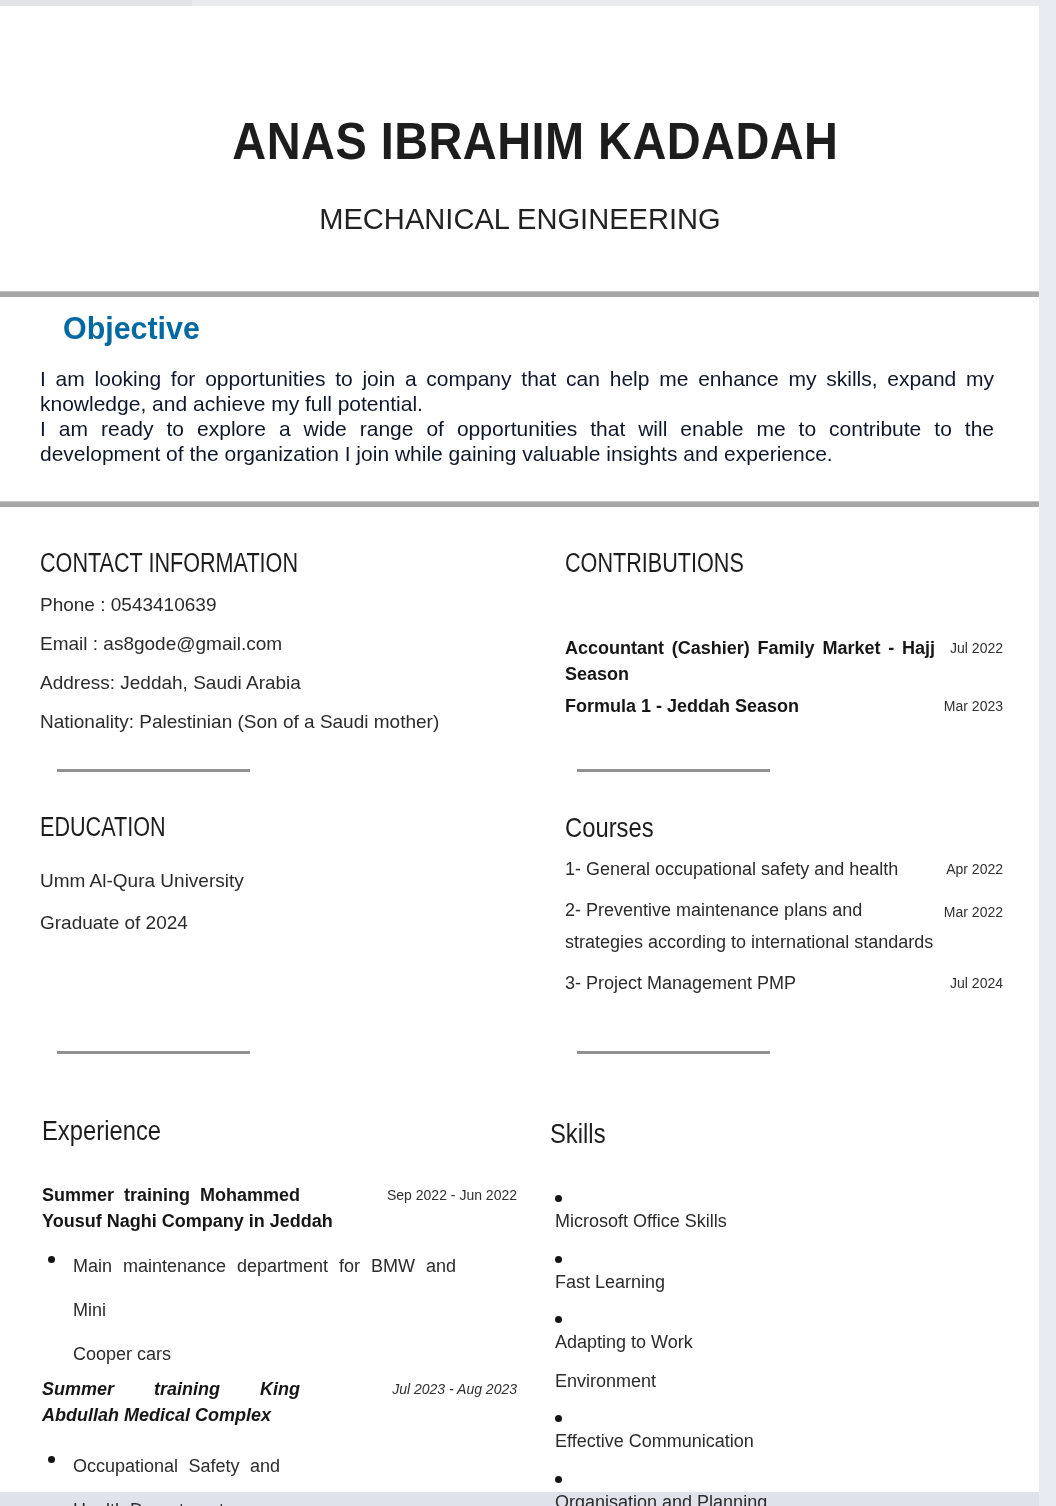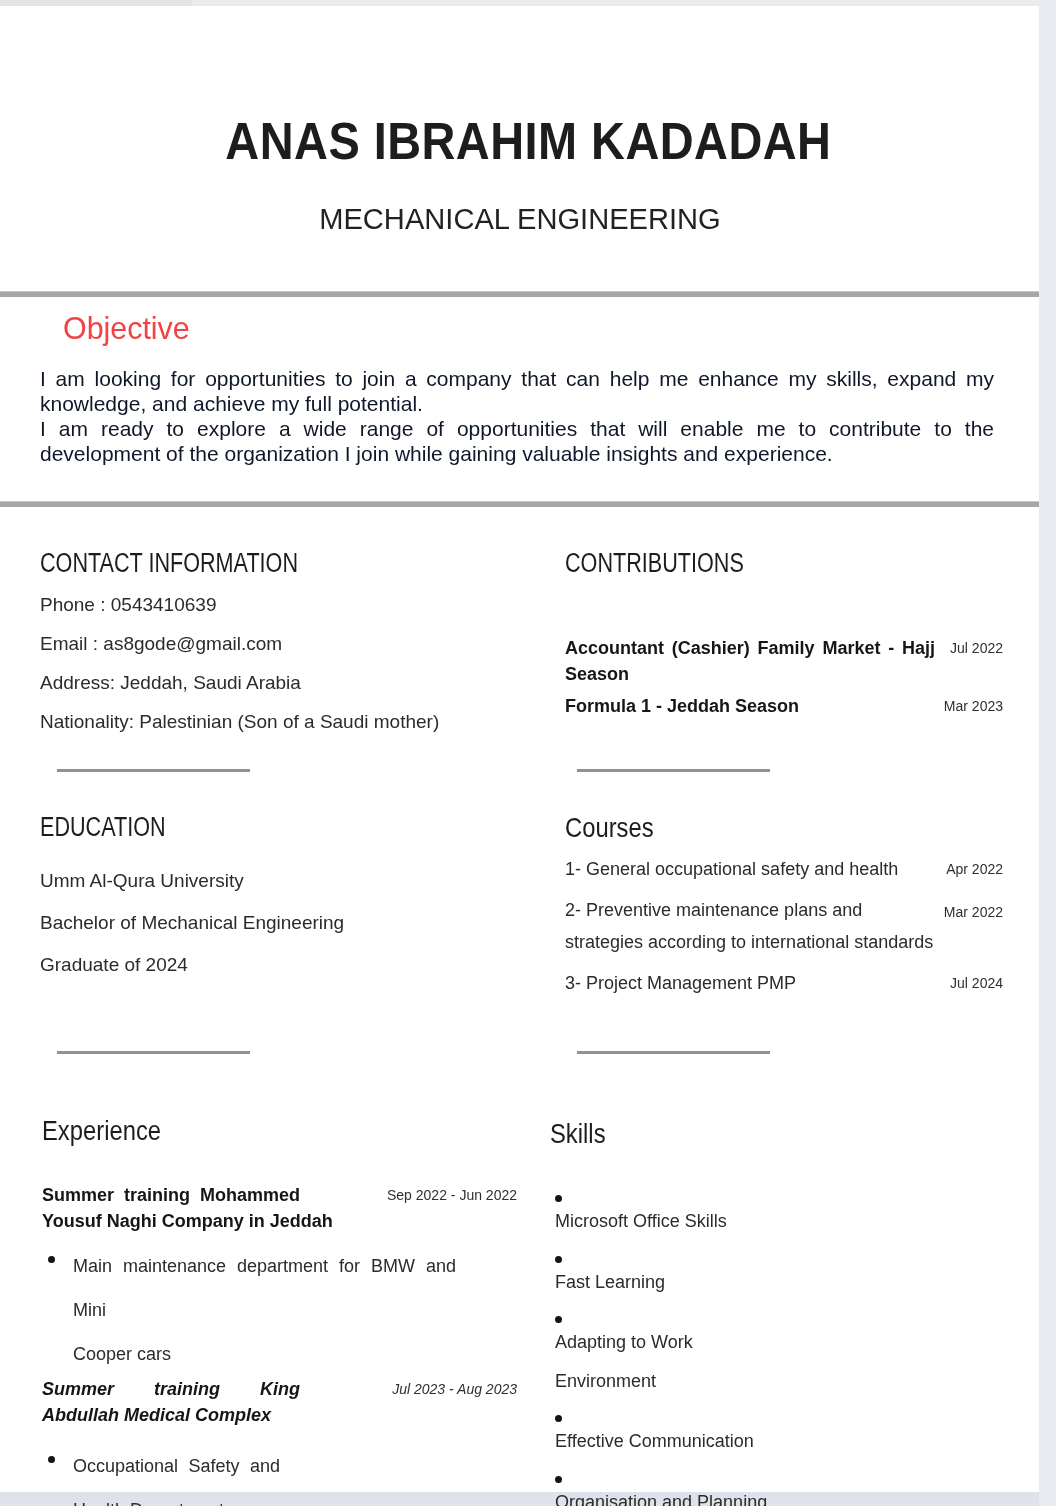--- a/index.html
+++ b/index.html
@@ -9,29 +9,29 @@
     -webkit-font-smoothing:antialiased;overflow:hidden;
   }
   .abs{position:absolute;}
   
   .strip-top{left:0;top:0;width:1056px;height:6px;background:#e9ebee;}
   .strip-top-left{left:0;top:0;width:192px;height:6px;background:#e1e3e7;}
   .strip-right{left:1039px;top:0;width:17px;height:1506px;background:#e8ebf2;}
   .strip-bottom{left:0;top:1492px;width:1039px;height:14px;background:#dfe2ea;}
 
   
-  .name{left:8px;top:112px;width:1040px;text-align:center;font-size:51px;font-weight:600;color:#1d1d1d;letter-spacing:.5px;}
+  .name{left:15px;top:112px;width:1040px;text-align:center;font-size:51px;font-weight:600;color:#1d1d1d;letter-spacing:.5px;}
   .name>span{display:inline-block;transform:scaleX(.92);transform-origin:center;}
   .subtitle{left:0;top:202px;width:1040px;text-align:center;font-size:30px;font-weight:500;color:#222;}
   .subtitle>span{display:inline-block;transform:scaleX(.97);transform-origin:center;}
 
   
   .bar{left:0;width:1039px;height:5px;background:#a7a7a7;border-top:1px solid #c6c6c6;}
   .bar1{top:291px;} .bar2{top:501px;}
-  .obj-h{left:63px;top:310px;font-size:32px;font-weight:400;color:#ef4444;}
+  .obj-h{left:63px;top:310px;font-size:32px;font-weight:700;color:#0369a1;}
   .obj-h>span{display:inline-block;transform:scaleX(.95);transform-origin:left center;}
   .obj-body{left:40px;top:366px;width:954px;font-size:21px;line-height:25px;text-align:justify;color:#0f172a;}
 
   
   .h-caps{font-size:27px;font-weight:500;color:#1d1d1d;line-height:30px;}
   .h-caps>span{display:inline-block;transform:scaleX(.8);transform-origin:left center;white-space:nowrap;}
   .h-mixed{font-size:28px;font-weight:500;color:#1d1d1d;line-height:32px;}
   .h-mixed>span{display:inline-block;transform:scaleX(.85);transform-origin:left center;white-space:nowrap;}
 
   
@@ -141,21 +141,20 @@
   </div>
 </div>
 
 <div class="abs divider dv-l1"></div>
 <div class="abs divider dv-r1"></div>
 
 <div class="abs blk-edu">
   <div class="h-caps"><span>EDUCATION</span></div>
   <ul class="plain-list edu-list">
     <li>Umm Al-Qura University</li>
-    <li>Bachelor of Mechanical Engineering</li>
     <li>Graduate of 2024</li>
   </ul>
 </div>
 
 <div class="abs blk-courses">
   <div class="h-mixed"><span>Courses</span></div>
   <div class="course-items">
     <div class="row course-item">
       <div class="course-text">
         <span class="line nw">1- General occupational safety and health</span>

